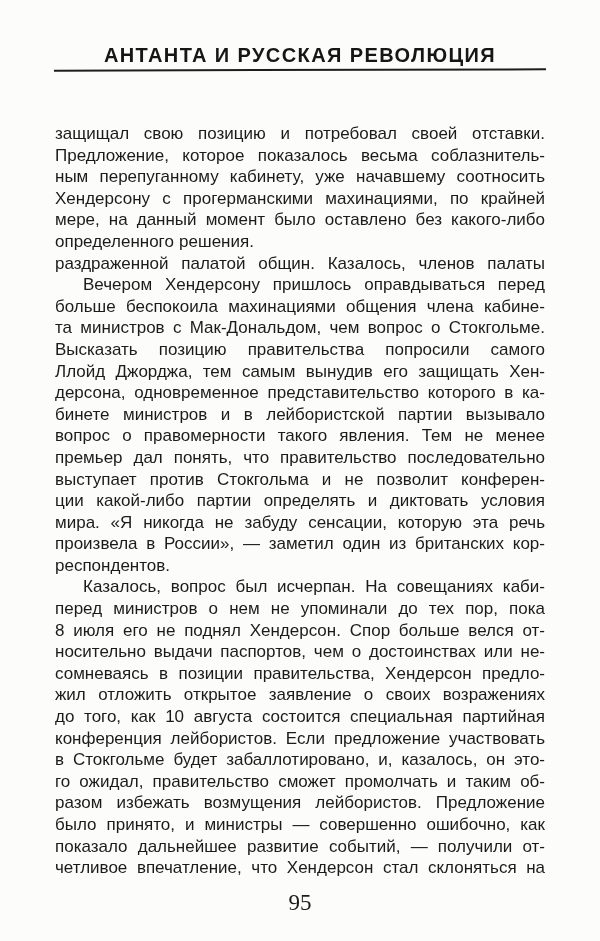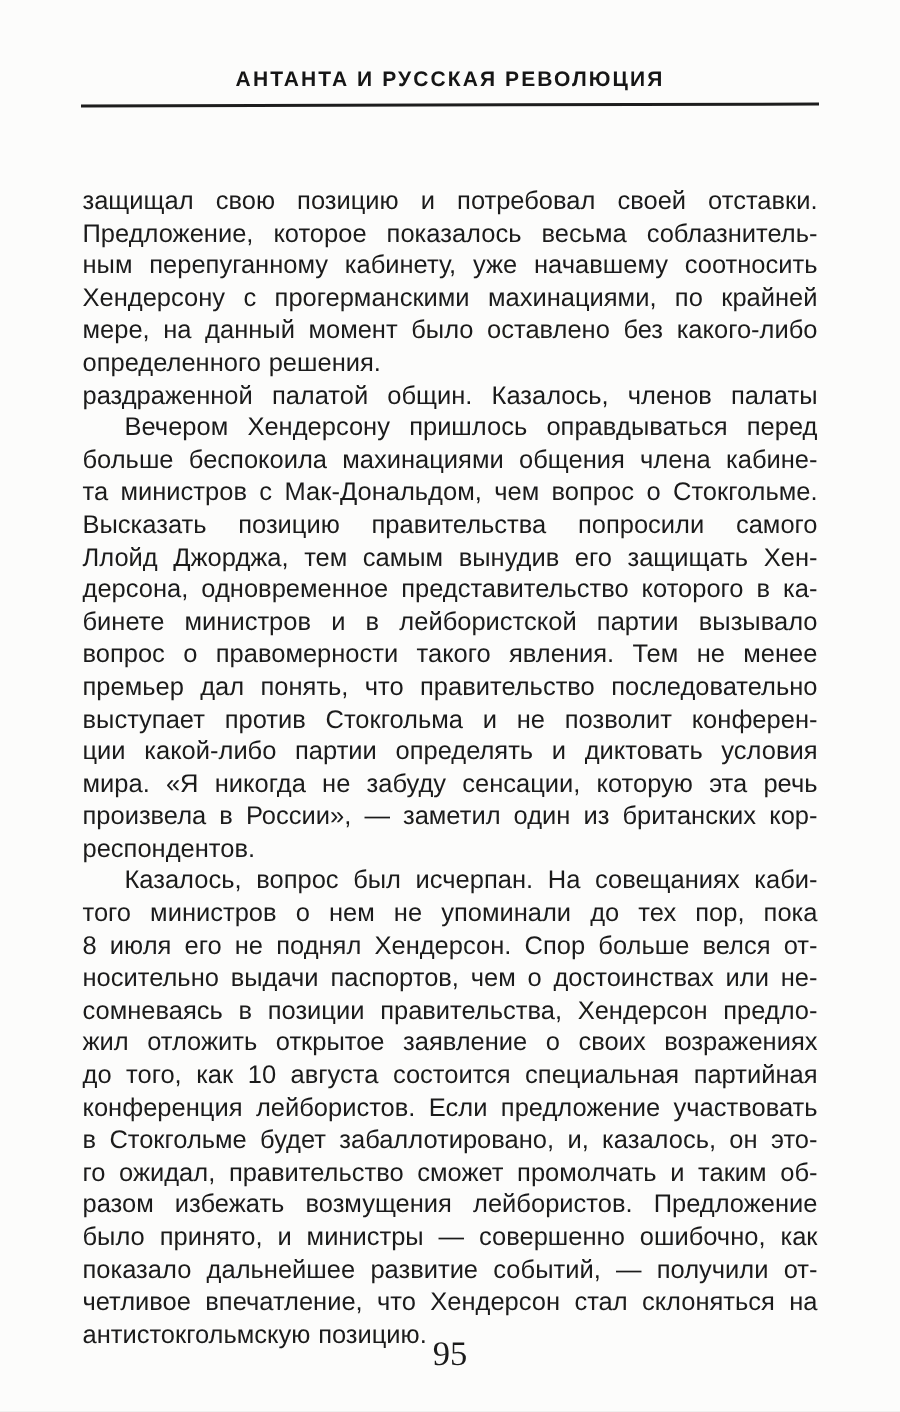--- a/index.html
+++ b/index.html
@@ -17,21 +17,21 @@
     color: #1b1b1b;
   }
   .running-header {
     position: absolute;
     top: 44px;
     left: 0;
     width: 100%;
     text-align: center;
     font-family: "Liberation Sans", "DejaVu Sans", sans-serif;
     font-weight: bold;
-    font-size: 14px;
+    font-size: 20px;
     letter-spacing: 1.4px;
     color: #161616;
   }
   .header-rule {
     position: absolute;
     top: 69px;
     left: 54px;
     width: 492px;
     height: 2px;
     background: #1d1d1d;
@@ -93,29 +93,28 @@
       <div class="line">дерсона, одновременное представительство которого в ка-</div>
       <div class="line">бинете министров и в лейбористской партии вызывало</div>
       <div class="line">вопрос о правомерности такого явления. Тем не менее</div>
       <div class="line">премьер дал понять, что правительство последовательно</div>
       <div class="line">выступает против Стокгольма и не позволит конферен-</div>
       <div class="line">ции какой-либо партии определять и диктовать условия</div>
       <div class="line">мира. «Я никогда не забуду сенсации, которую эта речь</div>
       <div class="line">произвела в России», — заметил один из британских кор-</div>
       <div class="line para-end">респондентов.</div>
       <div class="line indent">Казалось, вопрос был исчерпан. На совещаниях каби-</div>
-      <div class="line">того министров о нем не упоминали до тех пор, пока</div>
+      <div class="line">перед министров о нем не упоминали до тех пор, пока</div>
       <div class="line">8 июля его не поднял Хендерсон. Спор больше велся от-</div>
       <div class="line">носительно выдачи паспортов, чем о достоинствах или не-</div>
       <div class="line">сомневаясь в позиции правительства, Хендерсон предло-</div>
       <div class="line">жил отложить открытое заявление о своих возражениях</div>
       <div class="line">до того, как 10 августа состоится специальная партийная</div>
       <div class="line">конференция лейбористов. Если предложение участвовать</div>
       <div class="line">в Стокгольме будет забаллотировано, и, казалось, он это-</div>
       <div class="line">го ожидал, правительство сможет промолчать и таким об-</div>
       <div class="line">разом избежать возмущения лейбористов. Предложение</div>
       <div class="line">было принято, и министры — совершенно ошибочно, как</div>
       <div class="line">показало дальнейшее развитие событий, — получили от-</div>
       <div class="line">четливое впечатление, что Хендерсон стал склоняться на</div>
-      <div class="line para-end">антистокгольмскую позицию.</div>
     </div>
   <div class="page-number">95</div>
 </div>
 
 </body></html>

